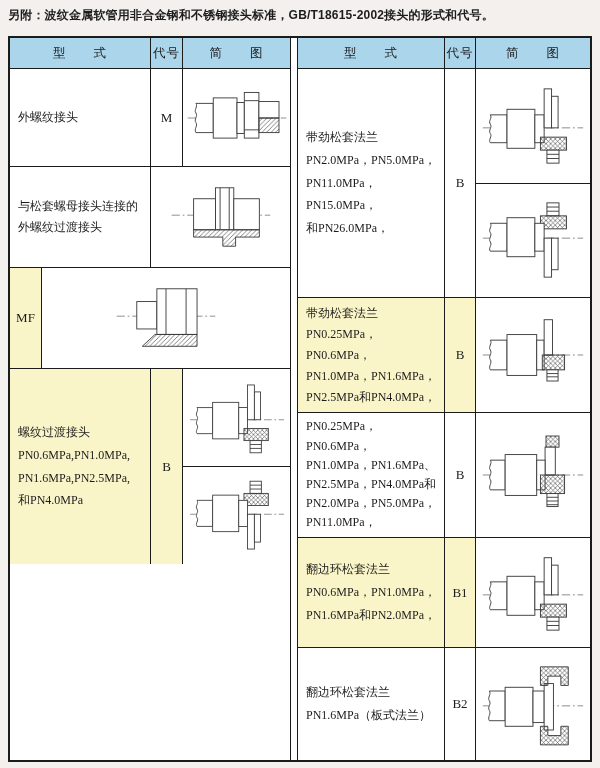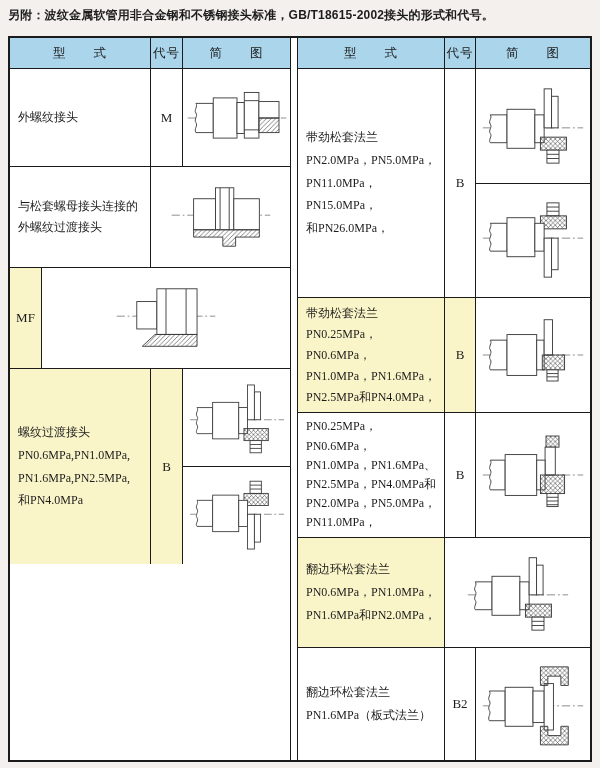--- a/index.html
+++ b/index.html
@@ -257,20 +257,21 @@
               <line x1="71" y1="74" x2="83" y2="74"></line>
               <line x1="71" y1="78" x2="83" y2="78"></line>
           </svg>
         </div>
       </div>
 
       <div class="row hl lh-wide" style="height:110px">
         <div class="c ct">翻边环松套法兰
 PN0.6MPa，PN1.0MPa，
 PN1.6MPa和PN2.0MPa，</div>
+        <div class="c cc">B1</div>
         <div class="c cd">
           <svg width="104" height="86" viewBox="0 0 112 92">
             <line class="cl" x1="2" y1="48" x2="110" y2="48"></line>
             <path class="w" d="M28,34 H10 c2.5,3.3 -2.5,6.7 0,10 c2.5,3.3 -2.5,6.7 0,10 c2.5,3.3 -2.5,6.7 0,10 H28 Z"></path>
             <rect class="w" x="28" y="28" width="30" height="42"></rect>
             <rect class="w" x="58" y="34" width="10" height="30"></rect>
             <rect class="w" x="68" y="8" width="8" height="40"></rect>
             <rect class="w" x="76" y="16" width="7" height="32"></rect>
             <rect x="64" y="58" width="28" height="14" fill="url(#xh)" stroke="#3a3a3a"></rect>
             <rect class="w" x="71" y="72" width="13" height="14"></rect>

